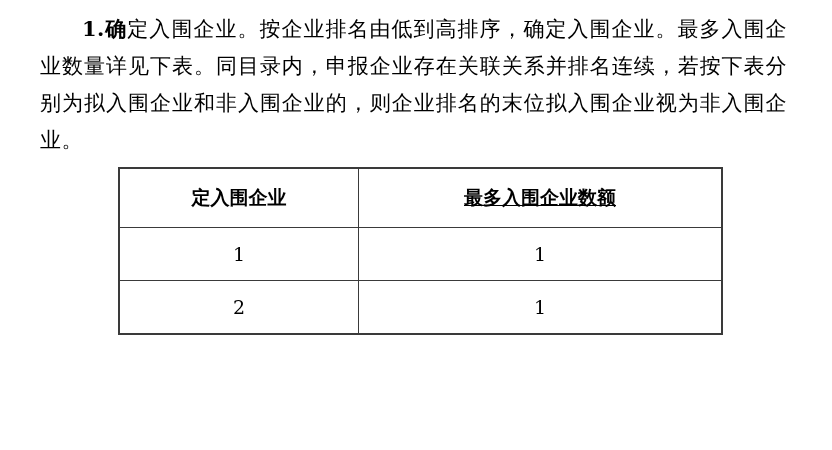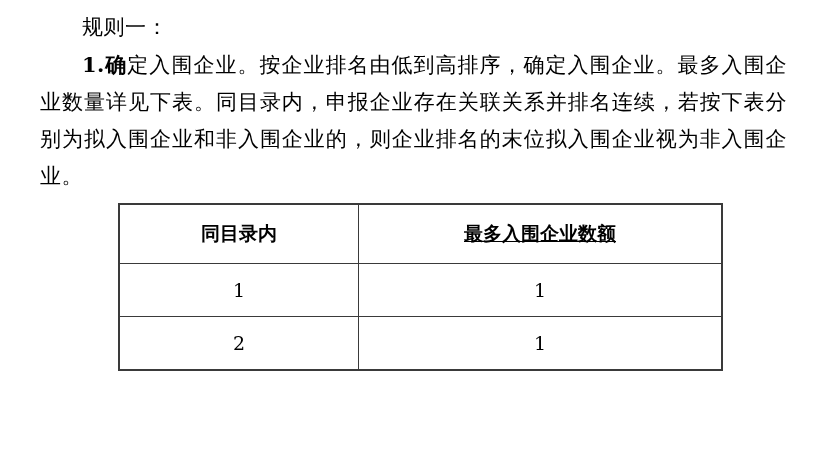--- a/index.html
+++ b/index.html
@@ -89,29 +89,28 @@
   .digit {
     font-family: "DejaVu Serif", "Liberation Serif", serif;
     font-size: 19px;
   }
 </style>
 </head>
 <body>
 
 <div class="page">
 
-  <p class="heading">规则一：</p>
 
   <p class="para"><span class="num">1.</span><span class="bold">确</span><span>定入围企业。按企业排名由低到高排序，确定入围企业。最多入围企业数量详见下表。同目录内，申报企业存在关联关系并排名连续，若按下表分别为拟入围企业和非入围企业的，则企业排名的末位拟入围企业视为非入围企业。</span></p>
 
   <div class="table-wrap">
     <table class="reg-table">
       <thead>
         <tr>
-          <th class="col-a">同目录内</th>
+          <th class="col-a">定入围企业</th>
           <th class="col-b">最多入围企业数额</th>
         </tr>
       </thead>
       <tbody>
         <tr>
           <td class="col-a digit">1</td>
           <td class="col-b digit">1</td>
         </tr>
         <tr>
           <td class="col-a digit">2</td>

